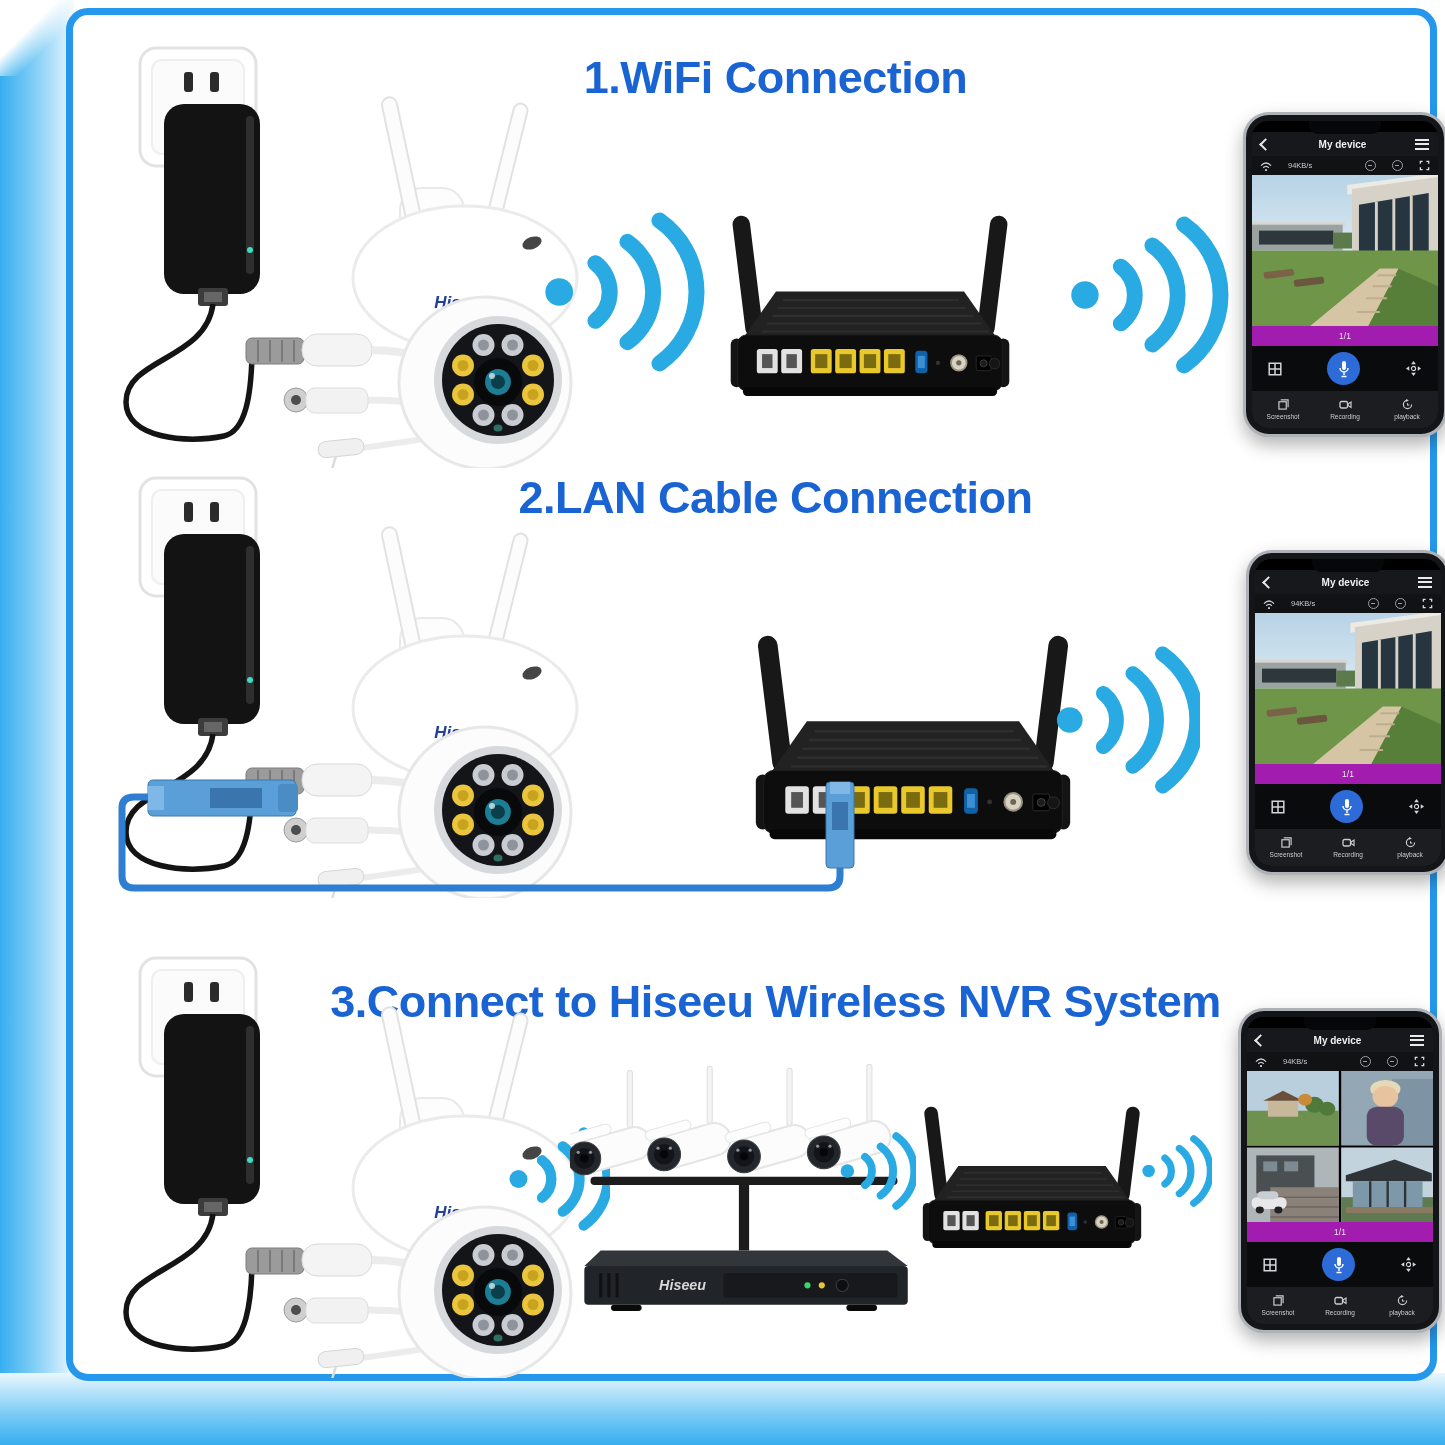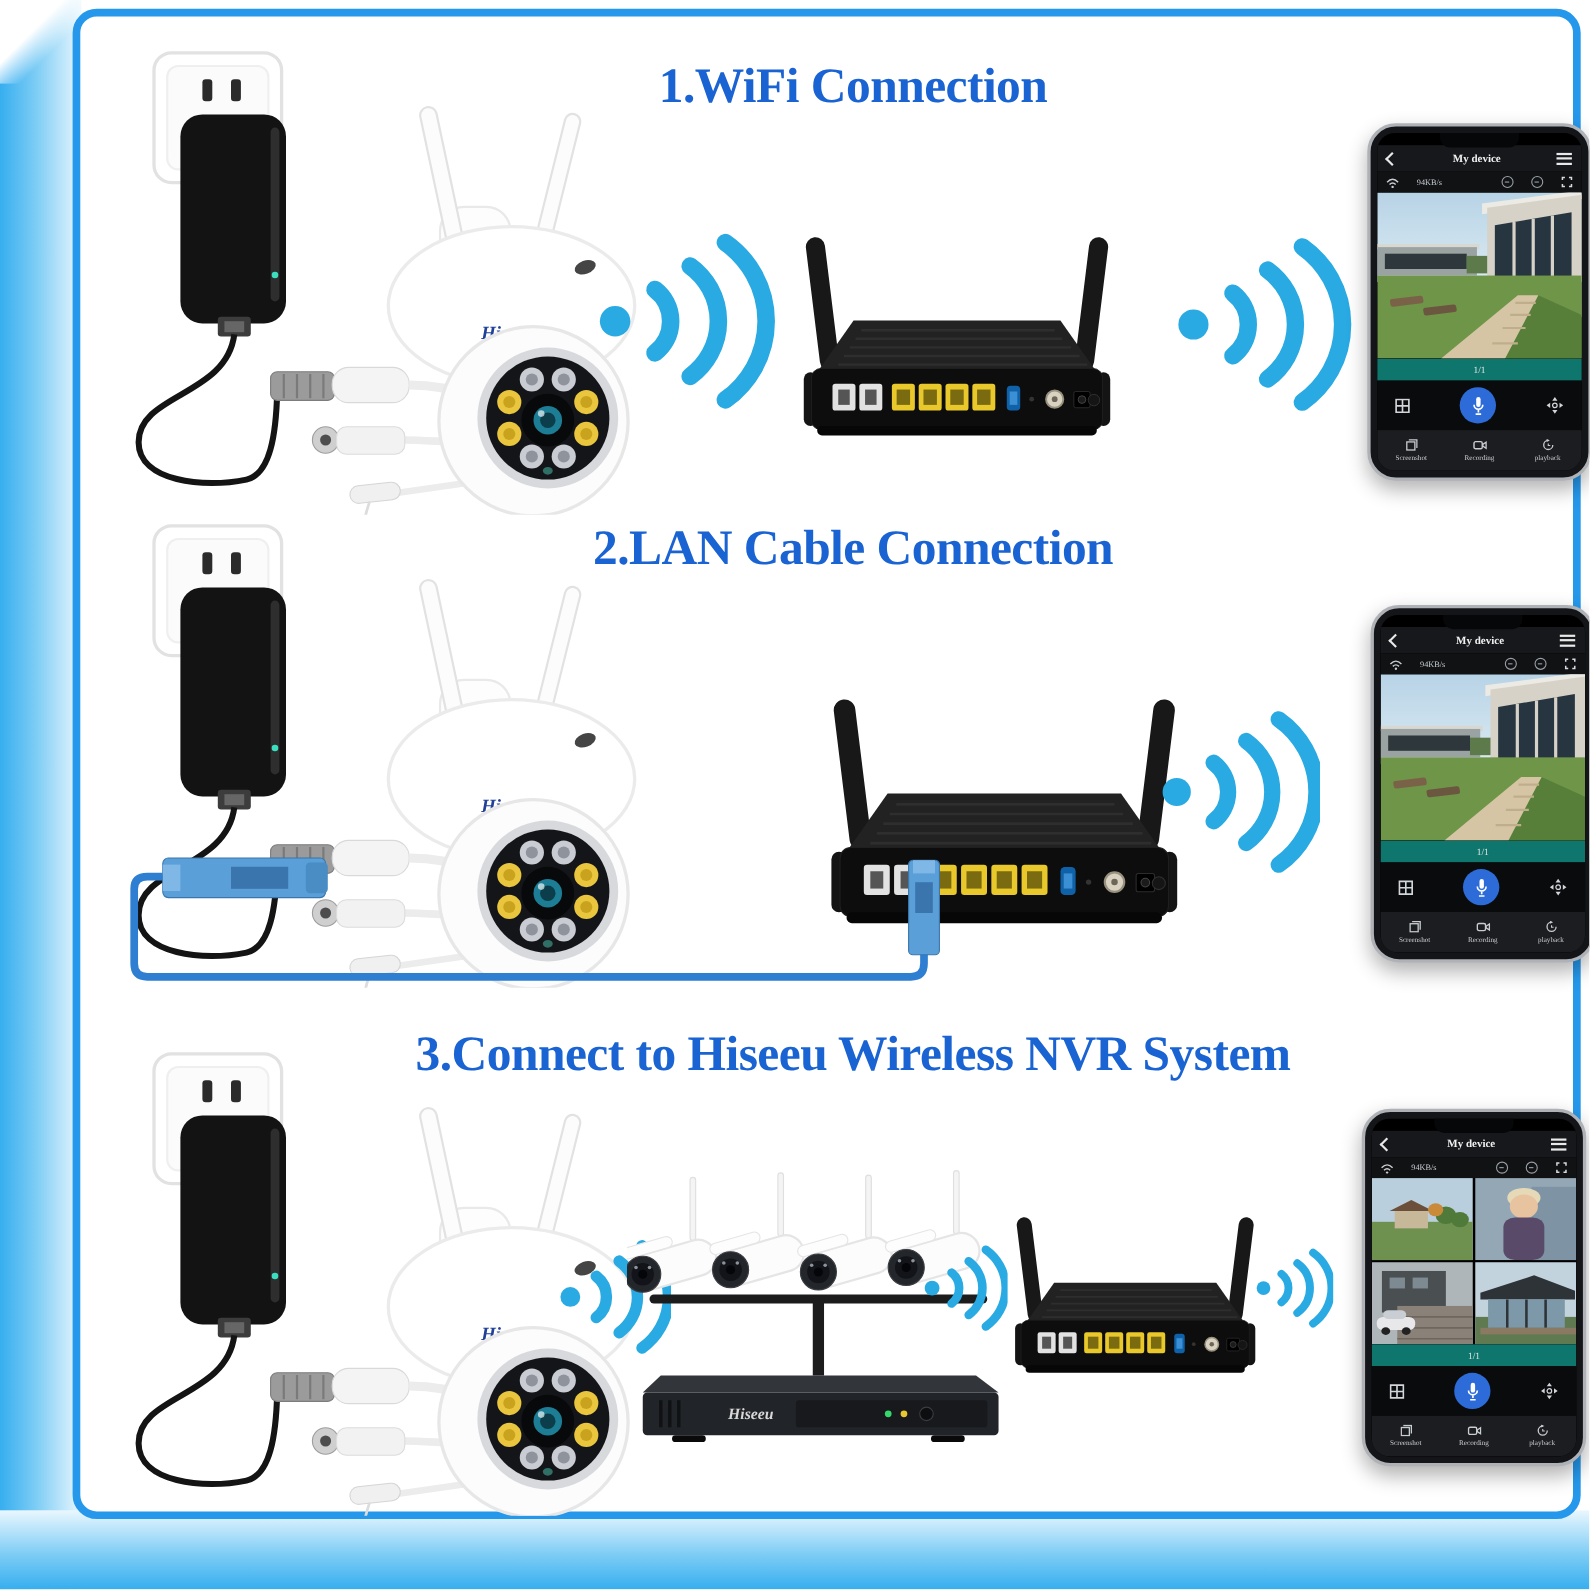--- a/index.html
+++ b/index.html
@@ -1,30 +1,30 @@
 <!DOCTYPE html>
 <html style="--heading: #1a63d2; --wifi: #29aae3; --frame: #2598ec; --lan: #2e7fd2; --mic: #2d6cd8;"><head>
 <meta charset="utf-8">
 <style>
   html,body{margin:0;padding:0;}
   .page{position:relative;width:1445px;height:1445px;background:#ffffff;overflow:hidden;
-        font-family:Liberation Serif, serif;}
+        font-family:Liberation Sans, sans-serif;}
   
   .band-left{position:absolute;left:0;top:0;bottom:0;width:74px;
     background:linear-gradient(to right,#36aeef 0%,#7ecdf5 45%,#eaf7fe 100%);}
   .band-bottom{position:absolute;left:0;right:0;bottom:0;height:72px;
     background:linear-gradient(to top,#36aeef 0%,#7ecdf5 45%,#eaf7fe 100%);}
   .corner-tl{position:absolute;left:0;top:0;width:76px;height:76px;
     background:linear-gradient(135deg,#ffffff 0%,#ffffff 38%,rgba(255,255,255,0) 62%);}
   .card{position:absolute;left:66px;top:8px;right:8px;bottom:64px;
     border:7px solid var(--frame,#2598ec);border-radius:22px;background:#fff;}
   
   .sec-title{position:absolute;left:120px;right:14px;text-align:center;
     font-size:45px;font-weight:bold;letter-spacing:-.5px;color:var(--heading,#1a63d2);}
-  .h1{top:52px}.h2{top:472px}.h3{top:932px}
+  .h1{top:52px}.h2{top:472px}.h3{top:976px}
   
   .art{position:absolute;}
   .cam-s1{left:100px;top:38px;width:480px;height:430px;}
   .cam-s2{left:100px;top:468px;width:480px;height:430px;}
   .cam-s3{left:100px;top:948px;width:480px;height:430px;}
   .wifi{color:var(--wifi,#29aae3);}
   .wifi-1a{left:534px;top:212px;width:172px;height:160px;}
   .wifi-1b{left:1060px;top:216px;width:170px;height:158px;}
   .wifi-2{left:1052px;top:634px;width:148px;height:172px;}
   .wifi-3a{left:506px;top:1116px;width:104px;height:126px;}
@@ -50,21 +50,21 @@
     transform:rotate(45deg);}
   .ph-title{color:#f0f0f0;font-size:10px;font-weight:bold;}
   .menu-ico i{display:block;width:14px;height:2px;background:#e9e9e9;margin:2.5px 0;}
   .ph-status{height:19px;background:#101214;display:flex;align-items:center;gap:16px;
     padding:0 8px;color:#c9cdd2;font-size:7.5px;flex:0 0 auto;}
   .ph-status .sp{flex:1;}
   .circ-ico{position:relative;width:9px;height:9px;border:1px solid #9aa0a6;border-radius:50%;}
   .circ-ico::after{content:"";position:absolute;left:2px;top:3.5px;width:3.5px;height:1px;background:#9aa0a6;}
   .ph-photo{flex:1;position:relative;background:#000;}
   .ph-photo svg{position:absolute;inset:0;width:100%;height:100%;}
-  .ph-indicator{height:20px;background:#0f766e;color:#e6e6e6;font-size:8.5px;
+  .ph-indicator{height:20px;background:#a21caf;color:#e6e6e6;font-size:8.5px;
     display:flex;align-items:center;justify-content:center;flex:0 0 auto;}
   .ph-controls{height:45px;background:#0a0b0c;display:flex;align-items:center;
     justify-content:space-between;padding:0 16px;flex:0 0 auto;}
   .mic-btn{width:33px;height:33px;border-radius:50%;background:var(--mic,#2d6cd8);
     display:flex;align-items:center;justify-content:center;}
   .ph-actions{height:37px;background:#1b1d20;display:flex;flex:0 0 auto;}
   .ph-action{flex:1;display:flex;flex-direction:column;align-items:center;justify-content:center;
     gap:3px;color:#c9ccd0;font-size:6.5px;}
 </style>
 </head>

